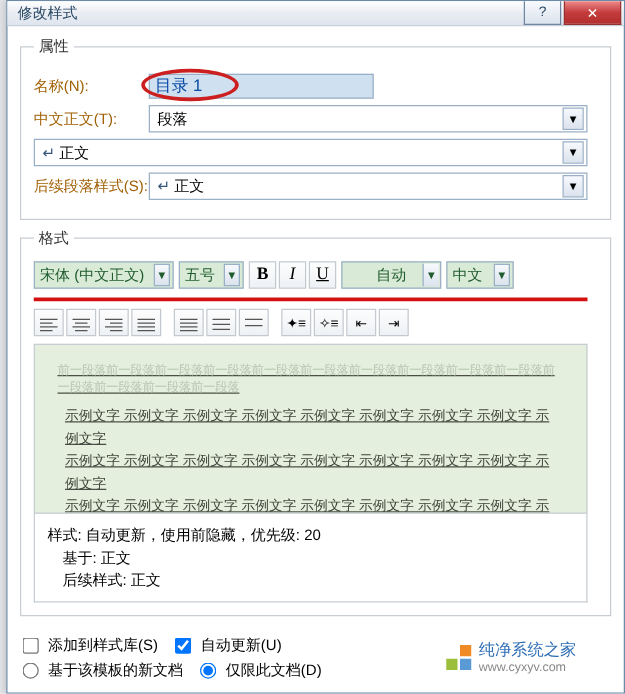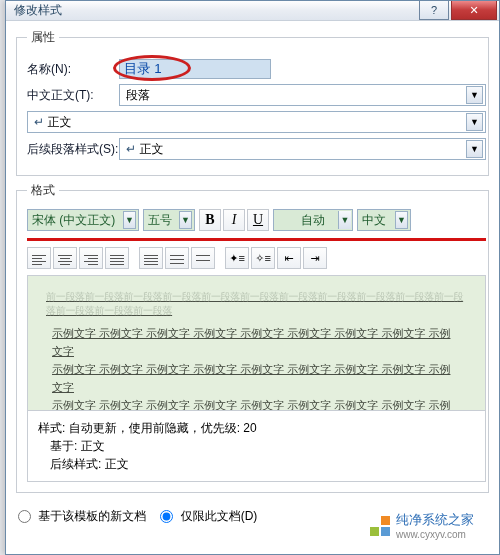--- a/index.html
+++ b/index.html
@@ -36,28 +36,28 @@
     display: flex; align-items: center; justify-content: center;
     font-size: 11px; color: #2b4a66;
   }
   .winbtn.close {
     width: 46px;
     background: linear-gradient(#e88,#c43c3c 50%,#b42e2e);
     color: #fff; border-color: #963031;
   }
   .content { padding: 6px 10px 10px 10px; position: relative; }
   fieldset {
-    border: 1px solid #c8cdd4; margin: 2px 0 6px 0; padding: 8px 2px 10px 10px;
+    border: 1px solid #c8cdd4; margin: 2px 0 6px 0; padding: 8px 18px 10px 10px;
   }
   legend { padding: 0 4px; color: #333; }
   .row { display: flex; align-items: center; margin: 5px 0; }
-  .row label.lab { width: 92px; color: #0f172a; }
+  .row label.lab { width: 92px; color: #a16207; }
   .row .ctrl { flex: 1; position: relative; }
   .name-input {
-    width: 152px; height: 20px;
+    width: 180px; height: 20px;
     border: 1px solid #9ab0c6; padding: 0 4px;
     background: #cfe0f0; color: #0a4aa8;
   }
   .name-circle {
     position: absolute; left: -6px; top: -4px;
     width: 78px; height: 26px;
     border: 3px solid #cc2020; border-radius: 50%;
     pointer-events: none;
   }
   .dd {
@@ -121,21 +121,21 @@
   .pv-dim { color: #bac6b4; font-size: 10px; line-height: 14px; letter-spacing:-0.3px; }
   .pv-main { color: #3d4339; padding: 6px 6px; line-height: 18px; }
   .summary {
     border: 1px solid #c8cdd4; border-top: none; padding: 8px 10px;
     font-size: 12px; line-height: 18px; min-height: 58px;
   }
   .bottom { padding: 6px 2px 2px 2px; font-size: 12px; }
   .bottom .line { display: flex; align-items: center; gap: 14px; margin: 3px 0; }
   .chk, .rad { margin: 0 4px 0 0; vertical-align: middle; }
   .watermark {
-    position: absolute; right: 25px; bottom: 14px;
+    position: absolute; right: 38px; bottom: 14px;
     display: flex; align-items: center; gap: 6px;
     color: #2f6fb6; font-size: 13px;
     pointer-events:none;
   }
   .wm-logo { display: flex; gap: 2px; }
   .wm-sq { width: 9px; height: 9px; }
   .wm-url { font-size: 10px; color: #888; display:block; }
   .icon-lines { display:inline-block; width:14px; height:10px; }
   .icon-lines span { display:block; height:1px; background:#555; margin:2px 0; }
 </style>
@@ -299,20 +299,30 @@
       </div>
 
       <div class="summary">
         <div>样式: 自动更新，使用前隐藏，优先级: 20</div>
         <div style="text-indent:1em">基于: 正文</div>
         <div style="text-indent:1em">后续样式: 正文</div>
       </div>
     </fieldset>
 
     <div class="bottom">
+      <div class="line">
+        <label>
+          <input type="checkbox" class="chk" style="">
+          <span>添加到样式库(S)</span>
+        </label>
+        <label>
+          <input type="checkbox" class="chk" checked="" style="">
+          <span>自动更新(U)</span>
+        </label>
+      </div>
       <div class="line">
         <label>
           <input type="radio" class="rad" name="scope" style="">
           <span>基于该模板的新文档</span>
         </label>
         <label>
           <input type="radio" class="rad" name="scope" checked="" style="">
           <span>仅限此文档(D)</span>
         </label>
       </div>

